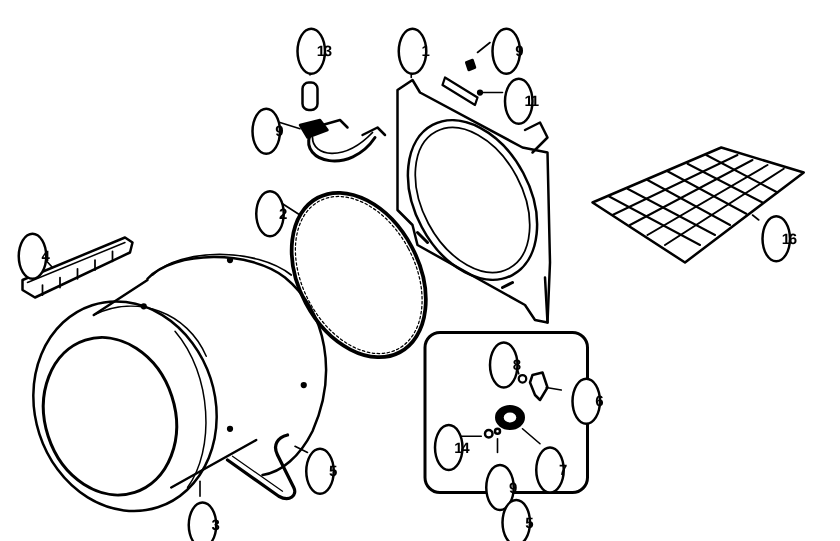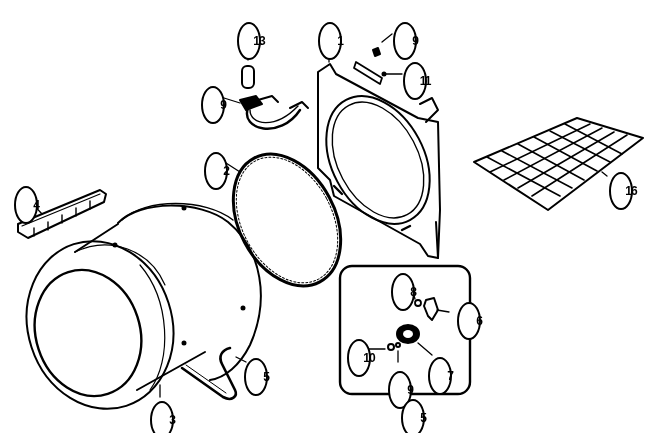--- a/index.html
+++ b/index.html
@@ -107,19 +107,19 @@
 
 <div class="callout" style="left:318px;top:22px">1</div>
 <div class="callout" style="left:204px;top:152px">2</div>
 <div class="callout" style="left:150px;top:401px">3</div>
 <div class="callout" style="left:14px;top:186px">4</div>
 <div class="callout" style="left:244px;top:358px">5</div>
 <div class="callout" style="left:457px;top:302px">6</div>
 <div class="callout" style="left:428px;top:357px">7</div>
 <div class="callout" style="left:391px;top:273px">8</div>
 <div class="callout" style="left:388px;top:371px">9</div>
-<div class="callout" style="left:347px;top:339px">10</div>
+<div class="callout" style="left:347px;top:339px">14</div>
 <div class="callout" style="left:401px;top:399px">5</div>
 <div class="callout" style="left:201px;top:86px">9</div>
 <div class="callout" style="left:237px;top:22px">13</div>
 <div class="callout" style="left:393px;top:22px">9</div>
 <div class="callout" style="left:403px;top:62px">11</div>
 <div class="callout" style="left:609px;top:172px">16</div>
 
 </body></html>

